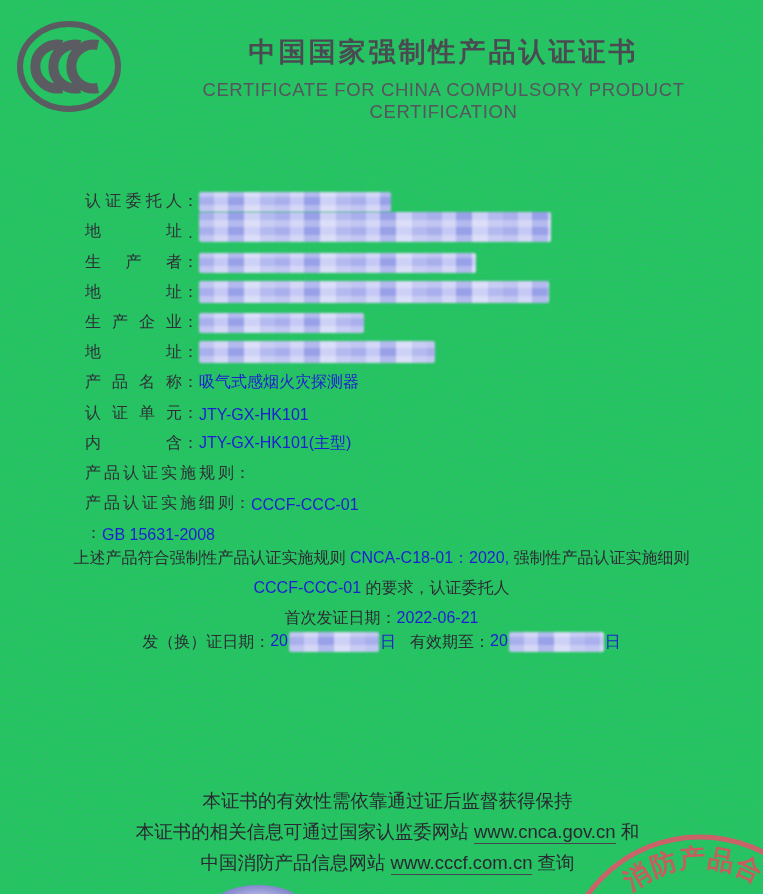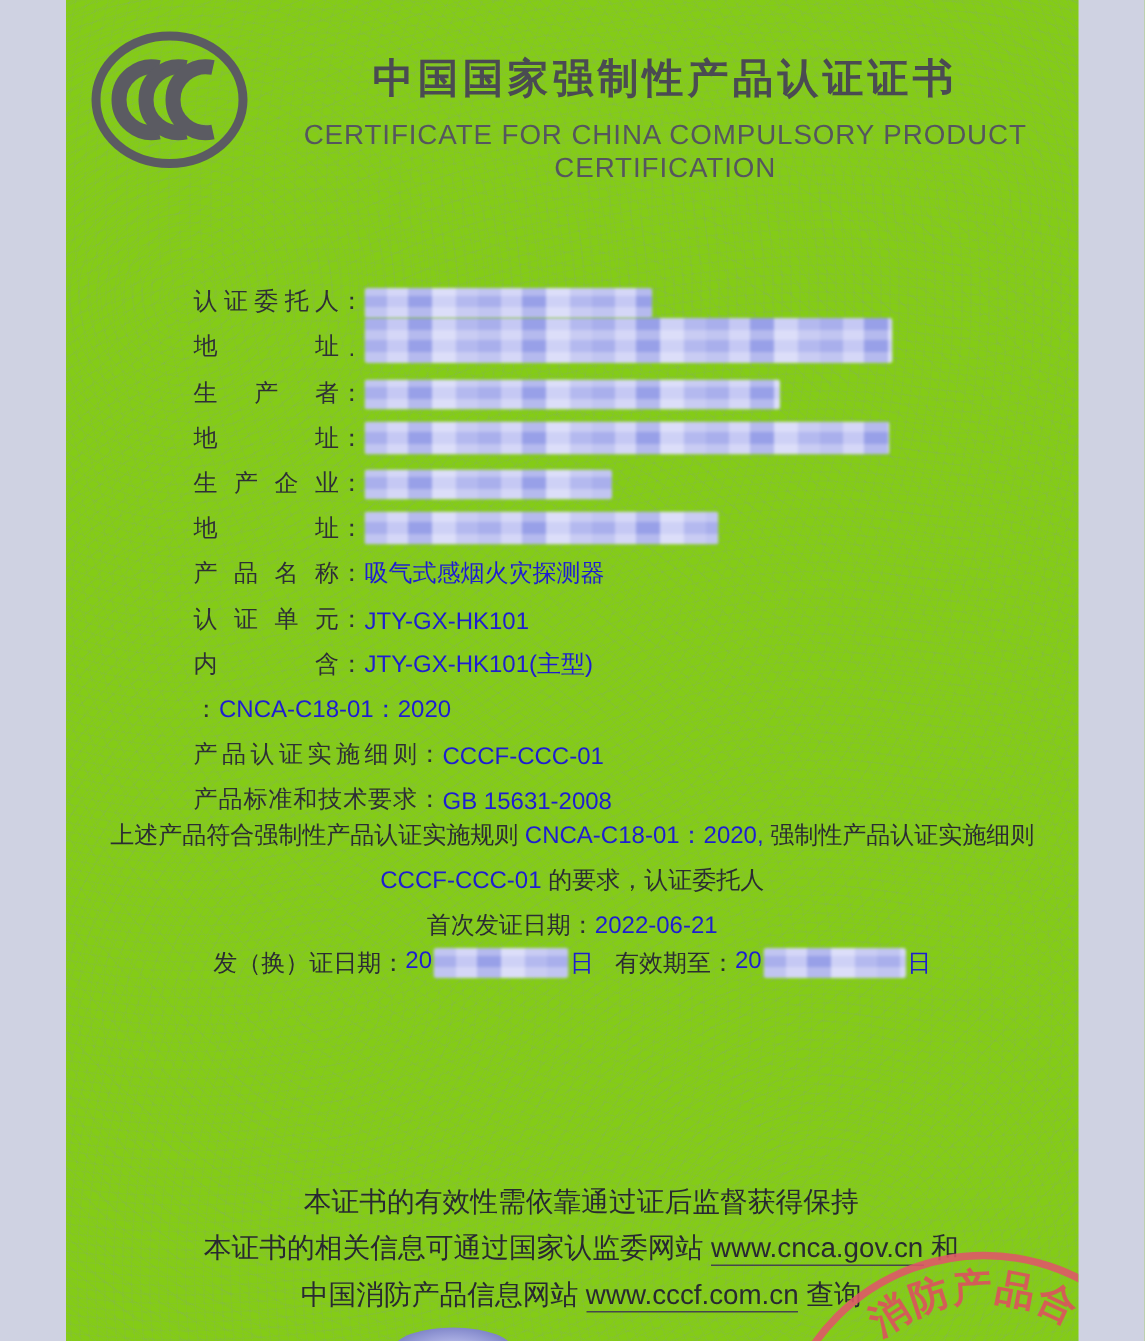--- a/index.html
+++ b/index.html
@@ -1,21 +1,21 @@
 <!DOCTYPE html>
 <html><head>
 <meta charset="utf-8">
 <style>
   html,body{margin:0;padding:0;background:#cfd2e2;}
   .certificate{
     position:relative;
-    width:675px;height:894px;
+    width:763px;height:894px;
     margin:0 auto;
     overflow:hidden;
-    background-color:#84cc16;
+    background-color:#22c55e;
     font-family:"Liberation Sans","DejaVu Sans",sans-serif;
     color:#2e2f36;
   }
   
   .certificate::before{
     content:"";position:absolute;inset:0;pointer-events:none;
     background-image:
       repeating-radial-gradient(circle at 12% 22%, rgba(130,140,205,0.07) 0 1px, transparent 1px 6px),
       repeating-radial-gradient(circle at 88% 15%, rgba(130,140,205,0.06) 0 1px, transparent 1px 7px),
       repeating-radial-gradient(circle at 25% 75%, rgba(130,140,205,0.06) 0 1px, transparent 1px 8px),
@@ -151,32 +151,31 @@
       <span class="fvalue">JTY-GX-HK101</span>
     </div>
 
     <div class="frow">
       <span class="flabel">内含</span>
       <span class="fsep">：</span>
       <span class="fvalue">JTY-GX-HK101(主型)</span>
     </div>
 
     <div class="frow">
-      <span class="fsep">：</span>
-      <span class="fvalue">CNCA-C18-01：2020</span>
+      <span class="flabel long">产品认证实施规则</span>
+      <span class="fsep">：</span>
     </div>
 
     <div class="frow">
       <span class="flabel long">产品认证实施细则</span>
       <span class="fsep">：</span>
       <span class="fvalue">CCCF-CCC-01</span>
     </div>
 
     <div class="frow">
-      <span class="flabel long">产品标准和技术要求</span>
       <span class="fsep">：</span>
       <span class="fvalue">GB 15631-2008</span>
     </div>
   </div>
 
   <div class="statement">
     <div>
       <span>上述产品符合强制性产品认证实施规则 </span><span class="blue">CNCA-C18-01：2020,</span><span> 强制性产品认证实施细则</span>
     </div>
     <div>

